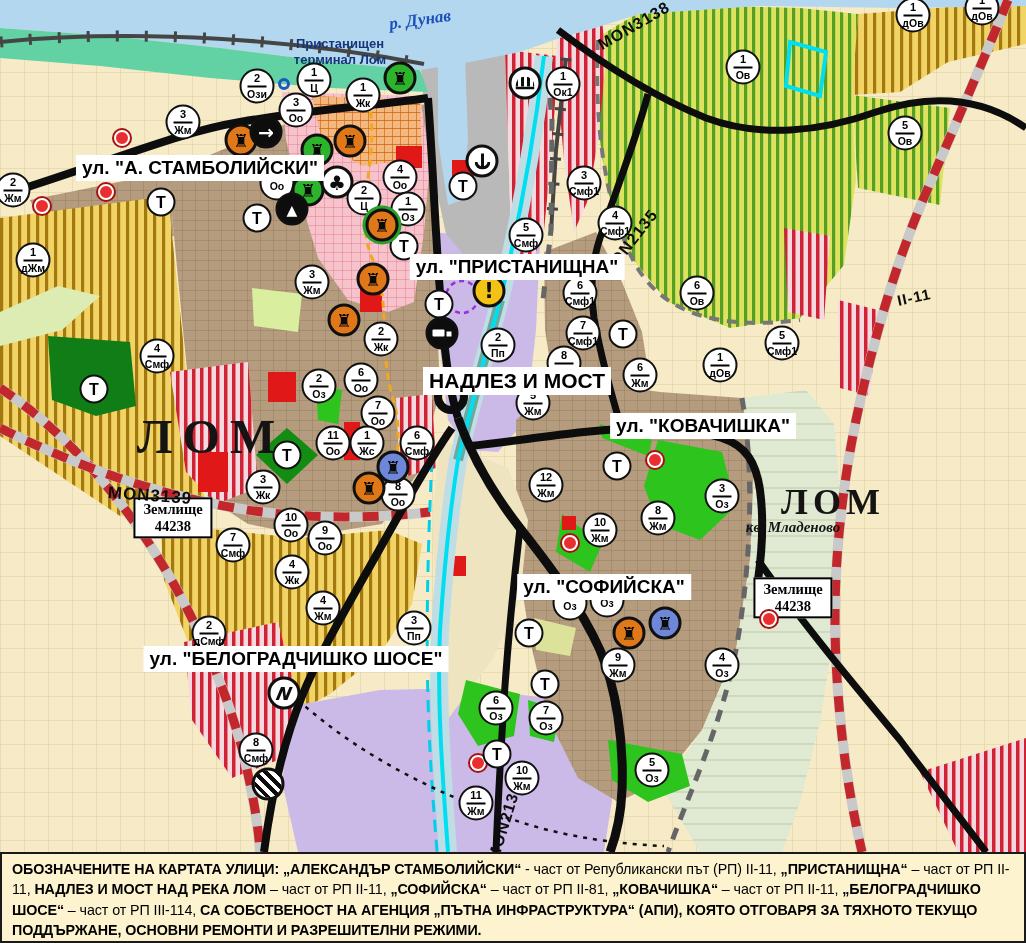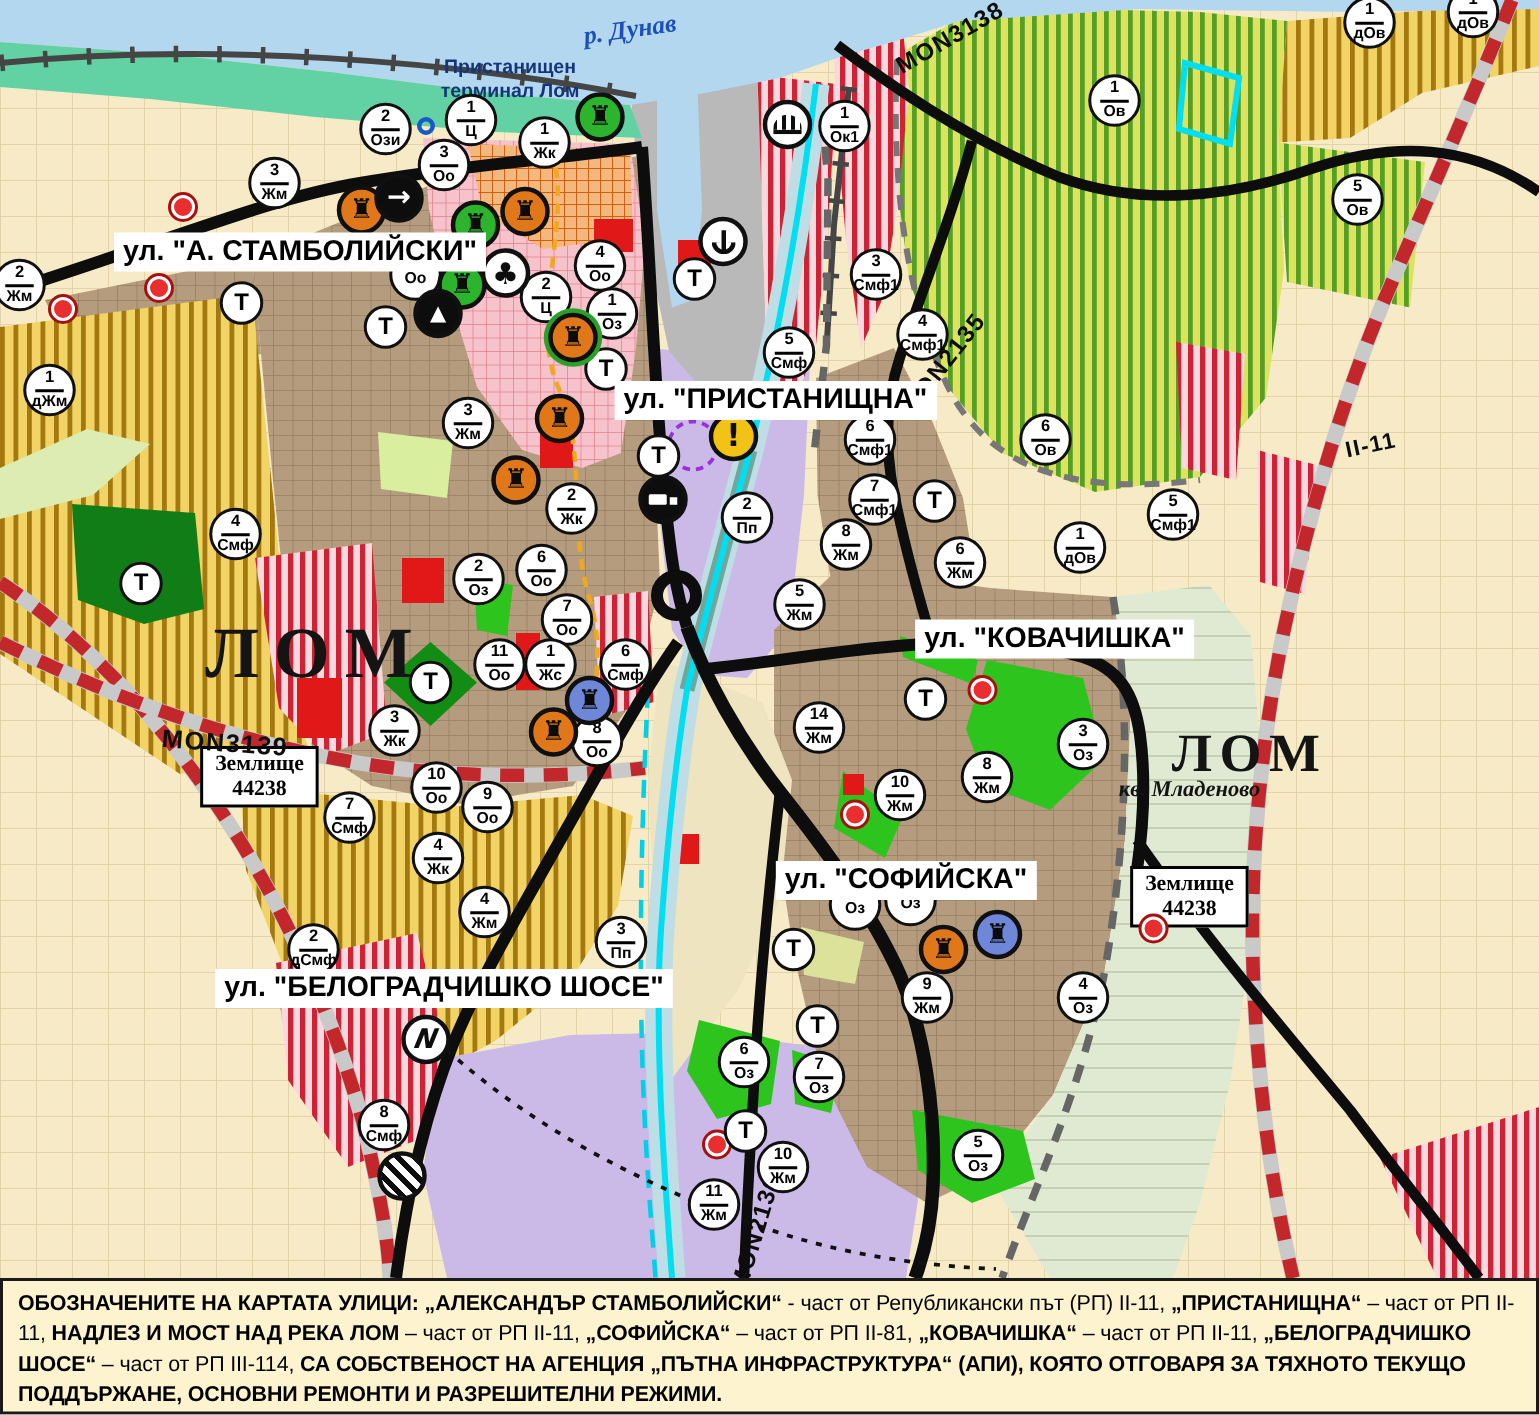--- a/index.html
+++ b/index.html
@@ -444,21 +444,21 @@
           <span class="n">3</span>
           <span class="bar"></span>
           <span class="c">Пп</span>
         </div>
         <div class="zmarker" style="left: 256px; top: 750px;">
           <span class="n">8</span>
           <span class="bar"></span>
           <span class="c">Смф</span>
         </div>
         <div class="zmarker" style="left: 546px; top: 485px;">
-          <span class="n">14</span>
+          <span class="n">12</span>
           <span class="bar"></span>
           <span class="c">Жм</span>
         </div>
         <div class="zmarker" style="left: 600px; top: 530px;">
           <span class="n">10</span>
           <span class="bar"></span>
           <span class="c">Жм</span>
         </div>
         <div class="zmarker" style="left: 658px; top: 518px;">
           <span class="n">8</span>
@@ -551,20 +551,21 @@
         <div class="red-dot" style="left: 122px; top: 138px;"></div>
         <div class="red-dot" style="left: 106px; top: 192px;"></div>
         <div class="red-dot" style="left: 42px; top: 206px;"></div>
         <div class="red-dot" style="left: 655px; top: 460px;"></div>
         <div class="red-dot" style="left: 570px; top: 543px;"></div>
         <div class="red-dot" style="left: 769px; top: 619px;"></div>
         <div class="red-dot" style="left: 478px; top: 763px;"></div>
         <div class="blue-ring" style="left: 284px; top: 84px;"></div>
         <div class="slabel" style="left: 200px; top: 168px; font-size: 19px;">ул. "А. СТАМБОЛИЙСКИ"</div>
         <div class="slabel" style="left: 517px; top: 267px; font-size: 19px;">ул. "ПРИСТАНИЩНА"</div>
+        <div class="slabel" style="left: 517px; top: 381px; font-size: 21px;">НАДЛЕЗ И МОСТ</div>
         <div class="slabel" style="left: 703px; top: 426px; font-size: 19px;">ул. "КОВАЧИШКА"</div>
         <div class="slabel" style="left: 604px; top: 587px; font-size: 19px;">ул. "СОФИЙСКА"</div>
         <div class="slabel" style="left: 296px; top: 659px; font-size: 19px;">ул. "БЕЛОГРАДЧИШКО ШОСЕ"</div>
         <div class="rlabel" style="left: 634px; top: 26px; font-size: 16px; transform: translate(-50%, -50%) rotate(-30deg);">MON3138</div>
         <div class="rlabel" style="left: 630px; top: 243px; font-size: 16px; transform: translate(-50%, -50%) rotate(-52deg);">MON2135</div>
         <div class="rlabel" style="left: 150px; top: 496px; font-size: 17px; transform: translate(-50%, -50%) rotate(4deg);">MON3139</div>
         <div class="rlabel" style="left: 505px; top: 822px; font-size: 16px; transform: translate(-50%, -50%) rotate(-73deg);">MON2136</div>
         <div class="rlabel" style="left: 914px; top: 297px; font-size: 15px; transform: translate(-50%, -50%) rotate(-12deg);">II-11</div>
       </div>
   </div>

